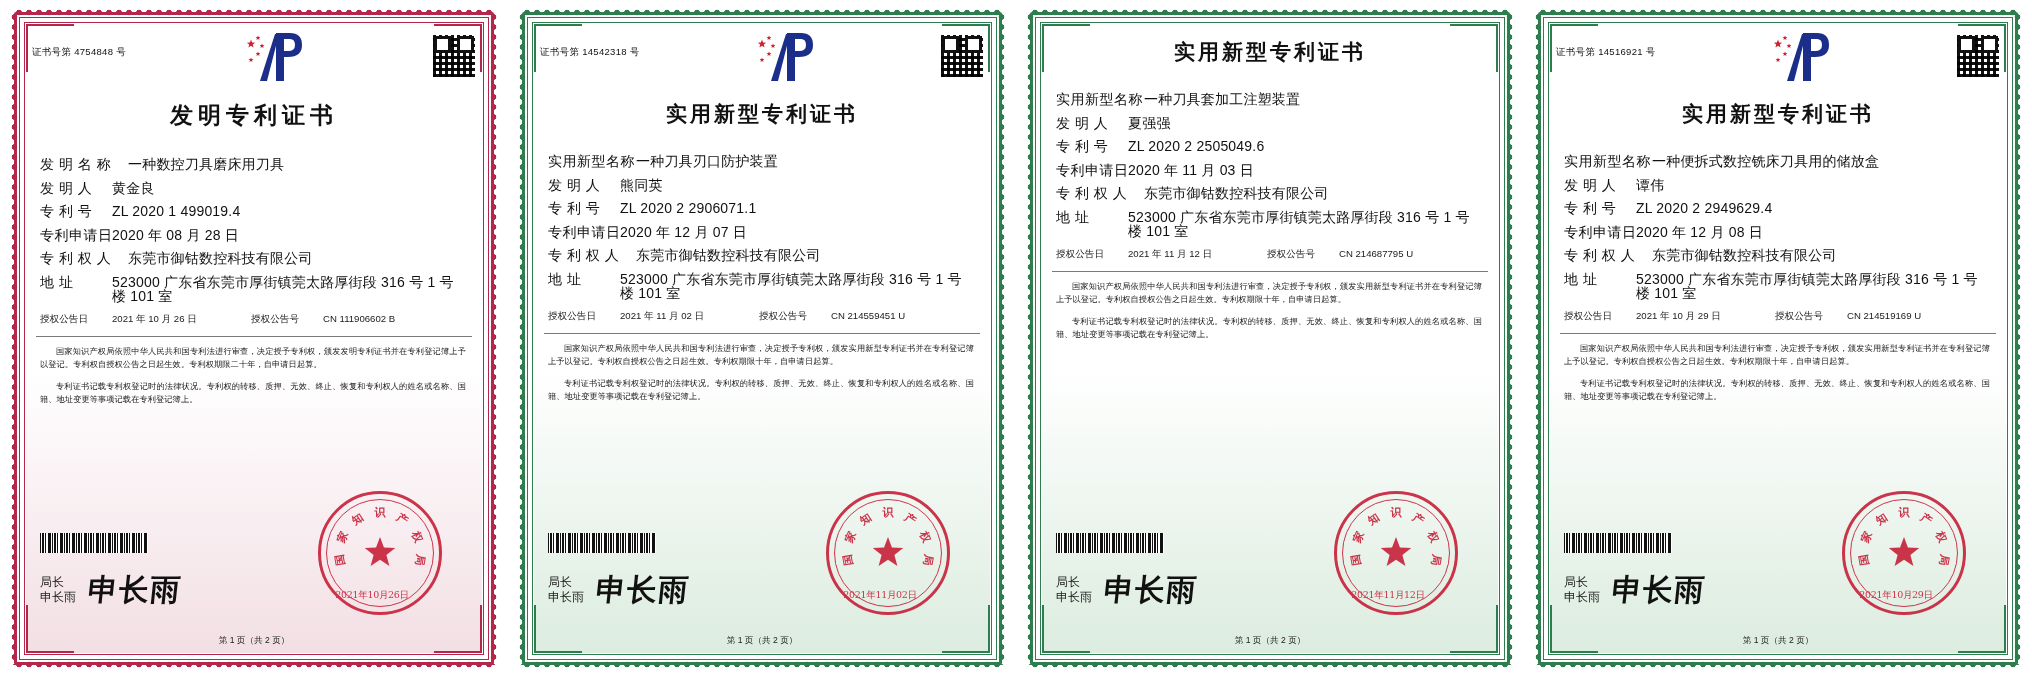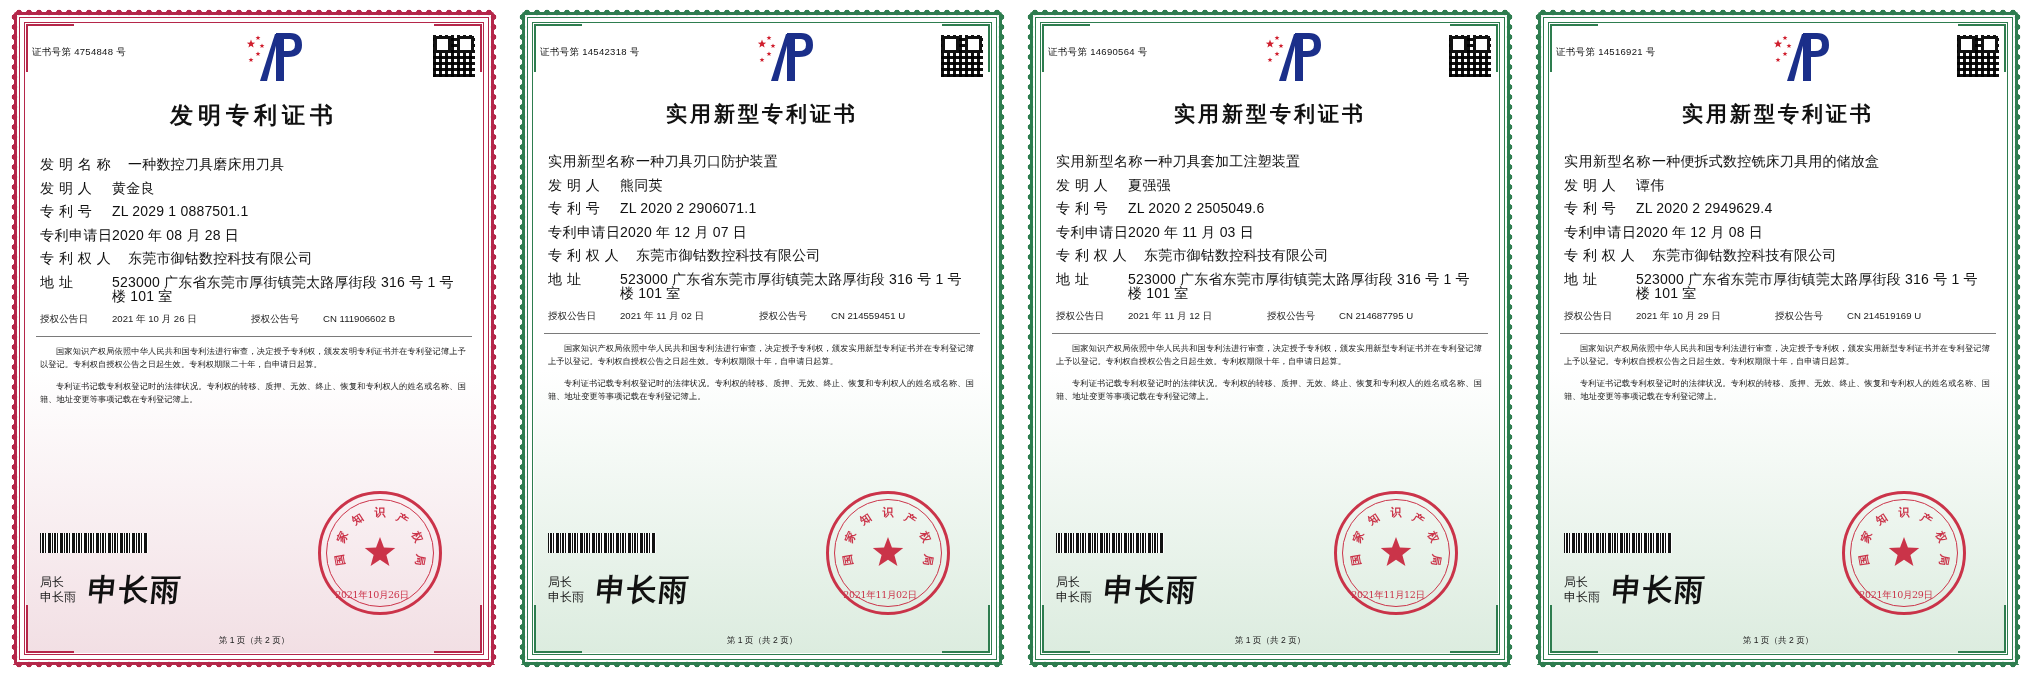--- a/index.html
+++ b/index.html
@@ -343,21 +343,21 @@
             <div class="field">
               <div class="lab wide">发 明 名 称</div>
               <div class="val">一种数控刀具磨床用刀具</div>
             </div>
             <div class="field">
               <div class="lab">发 明 人</div>
               <div class="val">黄金良</div>
             </div>
             <div class="field">
               <div class="lab">专 利 号</div>
-              <div class="val">ZL 2029 1 0887501.1</div>
+              <div class="val">ZL 2020 1 499019.4</div>
             </div>
             <div class="field">
               <div class="lab">专利申请日</div>
               <div class="val">2020 年 08 月 28 日</div>
             </div>
             <div class="field">
               <div class="lab wide">专 利 权 人</div>
               <div class="val">东莞市御钴数控科技有限公司</div>
             </div>
             <div class="field">
@@ -521,36 +521,20 @@
         <div class="frame-inner"></div>
         <div class="scallop">
           <div class="scallop-side left"></div>
           <div class="scallop-side right"></div>
         </div>
         <div class="corner tl"></div>
         <div class="corner tr"></div>
         <div class="corner bl"></div>
         <div class="corner br"></div>
         <div class="content">
-          <div class="topline">
-            <div class="cert-no">证书号第 14690564 号</div>
-            <div class="logo">
-              <svg width="66" height="54" viewBox="0 0 66 54">
-                <path d="M30 3 L44 3 Q56 3 56 15 Q56 27 42 27 L38 27 L38 51 L30 51 Z" fill="#1b2f8a"></path>
-                <path d="M38 9 L44 9 Q49 9 49 15 Q49 21 42 21 L38 21 Z" fill="#ffffff"></path>
-                <path d="M29 4 L33 4 L21 51 L14 51 Z" fill="#1b2f8a"></path>
-                <path d="M5.00 9.60L6.09 12.50L9.18 12.64L6.76 14.57L7.59 17.56L5.00 15.85L2.41 17.56L3.24 14.57L0.82 12.64L3.91 12.50Z" fill="#d0202f"></path>
-                <path d="M12.00 5.40L12.64 7.12L14.47 7.20L13.04 8.34L13.53 10.10L12.00 9.09L10.47 10.10L10.96 8.34L9.53 7.20L11.36 7.12Z" fill="#d0202f"></path>
-                <path d="M16.00 13.40L16.64 15.12L18.47 15.20L17.04 16.34L17.53 18.10L16.00 17.09L14.47 18.10L14.96 16.34L13.53 15.20L15.36 15.12Z" fill="#d0202f"></path>
-                <path d="M12.00 21.40L12.64 23.12L14.47 23.20L13.04 24.34L13.53 26.10L12.00 25.09L10.47 26.10L10.96 24.34L9.53 23.20L11.36 23.12Z" fill="#d0202f"></path>
-                <path d="M5.00 27.40L5.64 29.12L7.47 29.20L6.04 30.34L6.53 32.10L5.00 31.09L3.47 32.10L3.96 30.34L2.53 29.20L4.36 29.12Z" fill="#d0202f"></path>
-              </svg>
-            </div>
-            <div class="qr"></div>
-          </div>
           <div class="title small">实用新型专利证书</div>
           <div class="fields">
             <div class="field">
               <div class="lab wide">实用新型名称</div>
               <div class="val">一种刀具套加工注塑装置</div>
             </div>
             <div class="field">
               <div class="lab">发 明 人</div>
               <div class="val">夏强强</div>
             </div>

